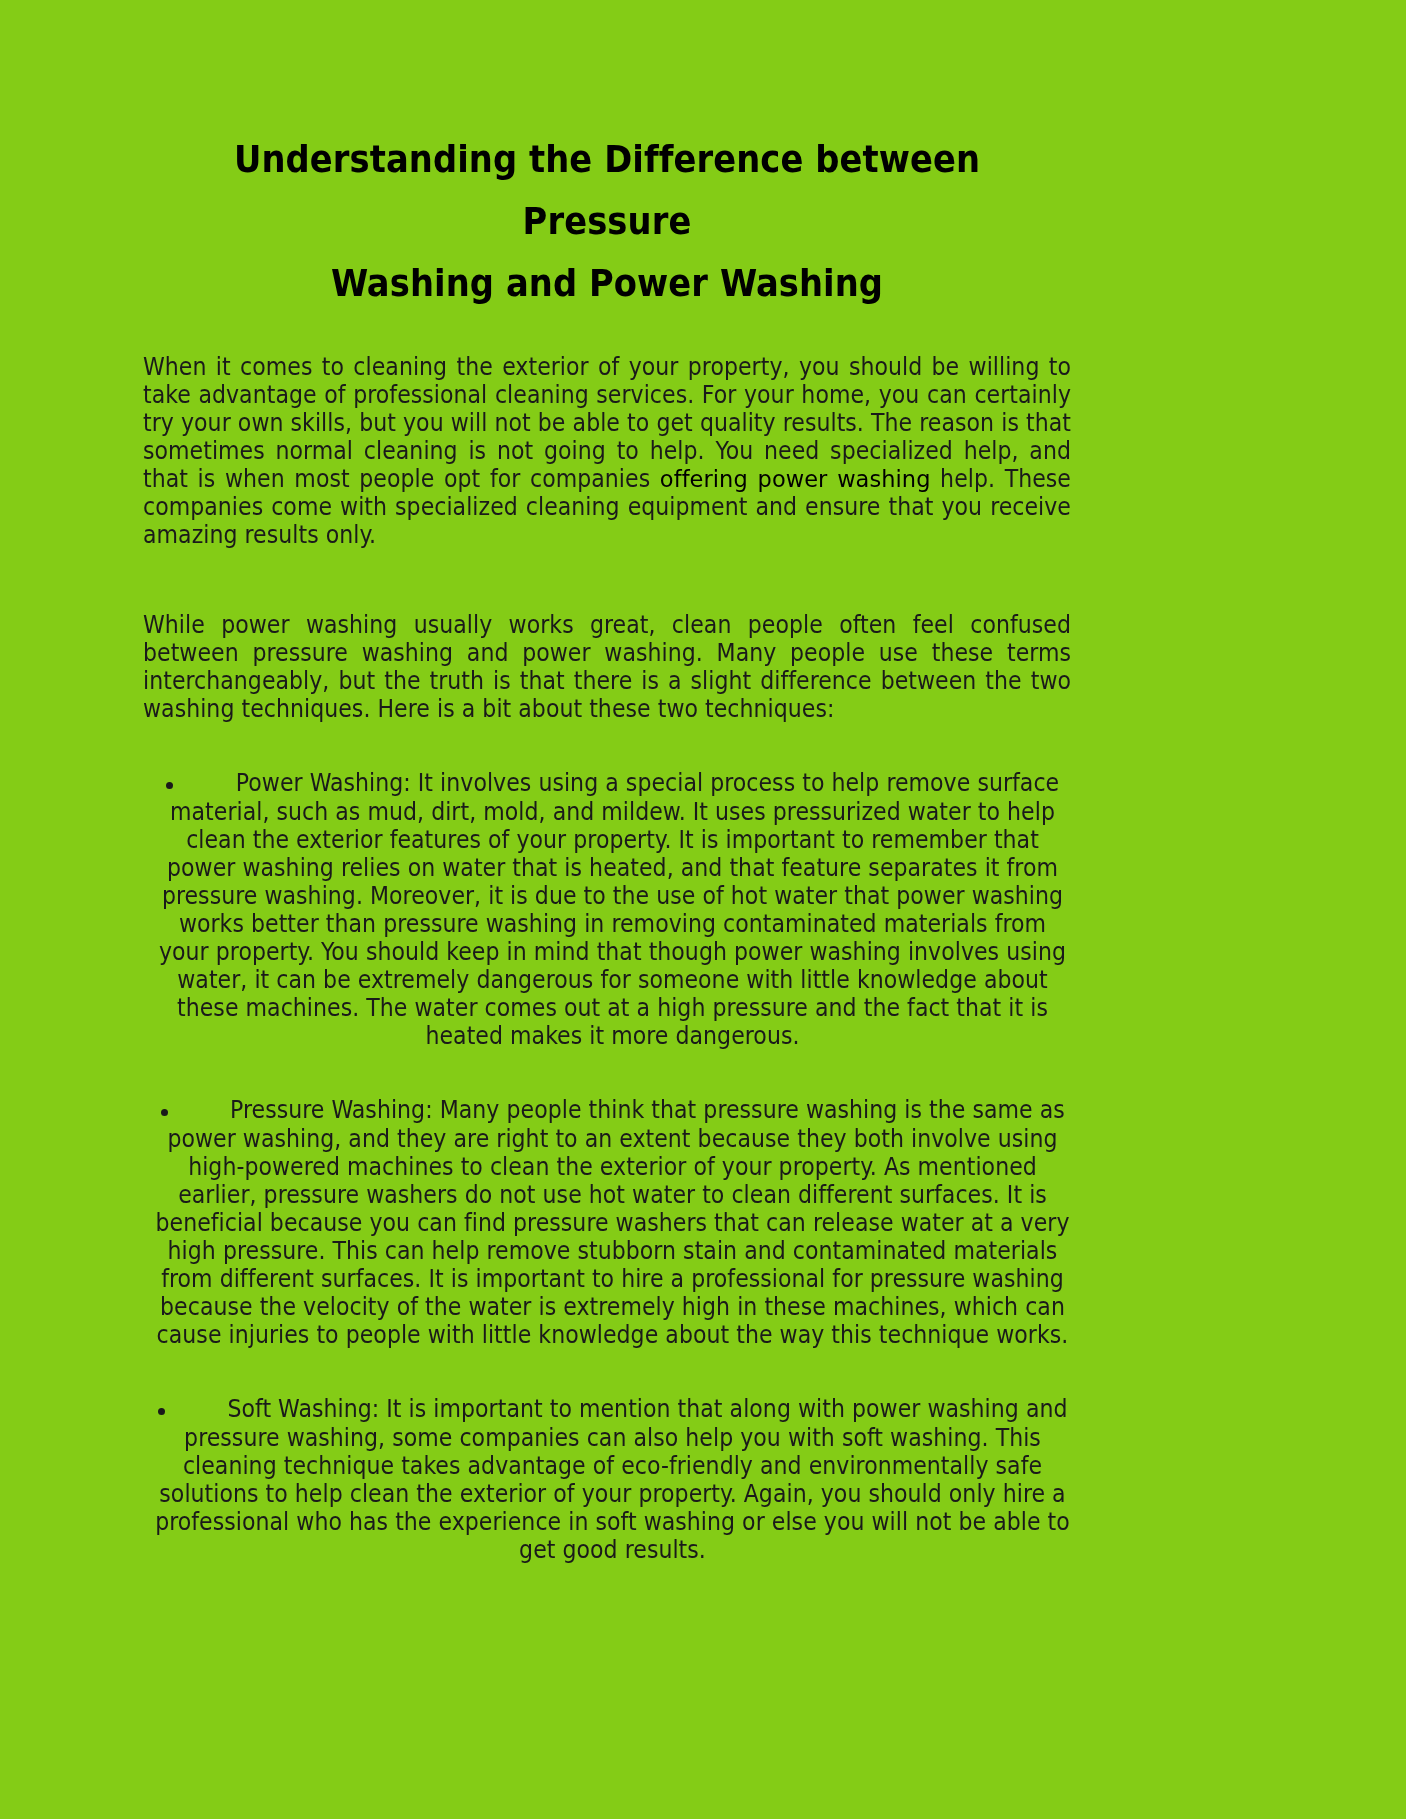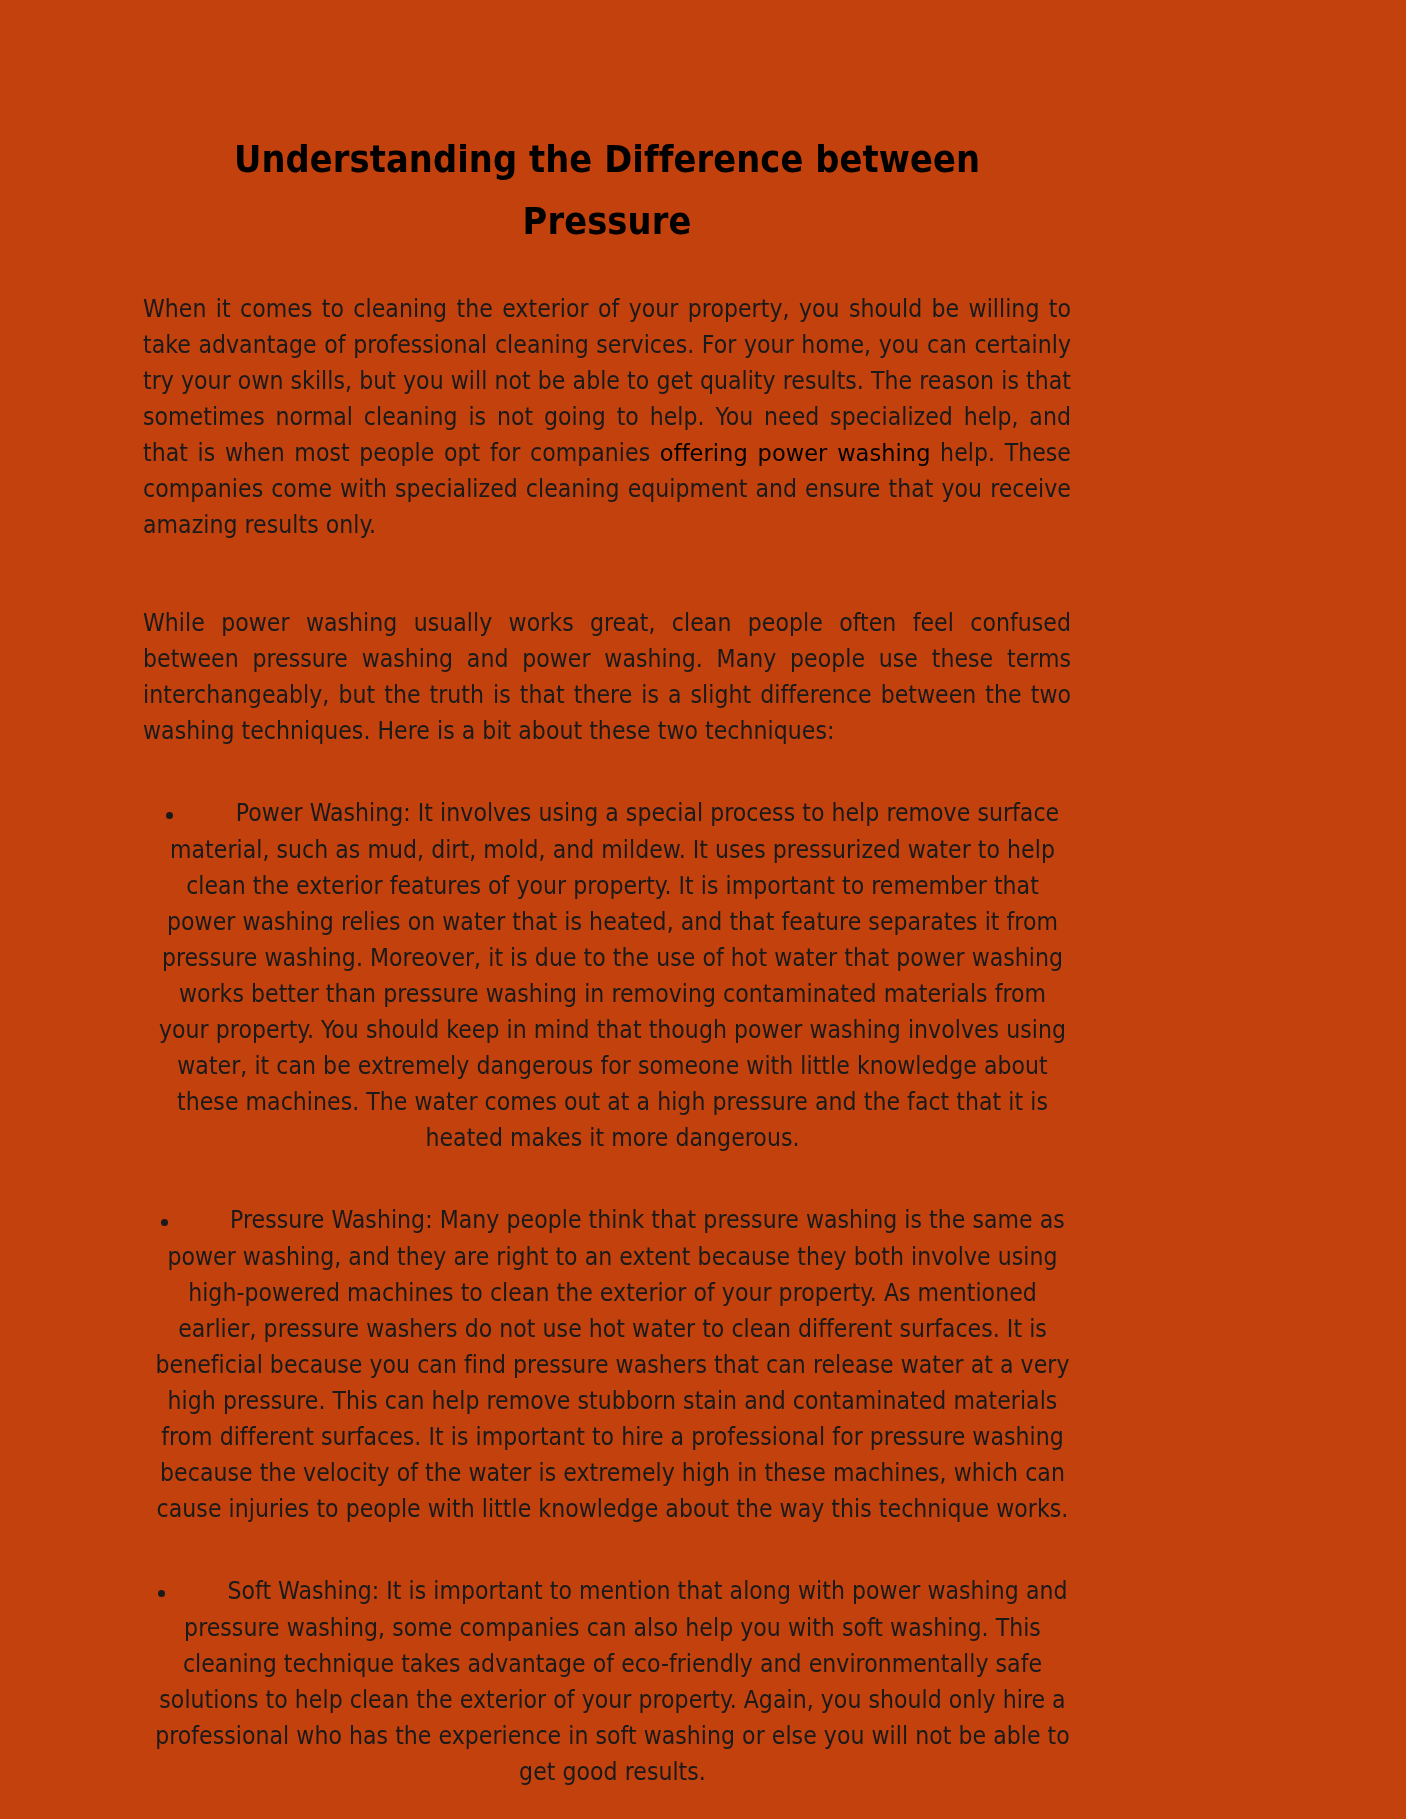--- a/index.html
+++ b/index.html
@@ -7,21 +7,21 @@
     padding: 0;
     background: #ffffff;
   }
   body {
     font-family: "Liberation Sans", sans-serif;
   }
   .page {
     position: relative;
     width: 1406px;
     height: 1819px;
-    background: #c2410c;
+    background: #84cc16;
     box-sizing: border-box;
     overflow: hidden;
   }
   .content {
     position: absolute;
     left: 143px;
     top: 128px;
     width: 928px;
   }
   .doc-title {
@@ -37,21 +37,21 @@
     padding: 0 6px;
   }
   .doc-title .tline {
     display: block;
   }
   p.body-par {
     font-family: "DejaVu Sans Condensed", "Liberation Sans Narrow", "Liberation Sans", sans-serif;
     font-stretch: condensed;
     font-weight: 400;
     font-size: 24.5px;
-    line-height: 36px;
+    line-height: 28px;
     color: #1a1a1a;
     margin: 0;
     padding: 0;
     text-align: justify;
     text-justify: inter-word;
     letter-spacing: 0.05px;
   }
   p.justified {
     text-align: justify;
   }
@@ -99,20 +99,21 @@
   }
 </style>
 </head>
 <body>
 
 <div class="page">
   <div class="content">
 
     <h1 class="doc-title">
       <span class="tline">Understanding the Difference between Pressure</span>
+      <span class="tline">Washing and Power Washing</span>
     </h1>
 
     <div class="gap-sm"></div>
 
     <p class="body-par justified"><span>When it comes to cleaning the exterior of your property, you should be willing to take advantage of professional cleaning services. For your home, you can certainly try your own skills, but you will not be able to get quality results. The reason is that sometimes normal cleaning is not going to help. You need specialized help, and that is when most people opt for companies </span><a class="link-phrase" href="#">offering power washing</a><span> help. These companies come with specialized cleaning equipment and ensure that you receive amazing results only.</span></p>
 
     <div class="gap-md"></div>
 
     <p class="body-par justified">While power washing usually works great, clean people often feel confused between pressure washing and power washing. Many people use these terms interchangeably, but the truth is that there is a slight difference between the two washing techniques. Here is a bit about these two techniques:</p>
 

